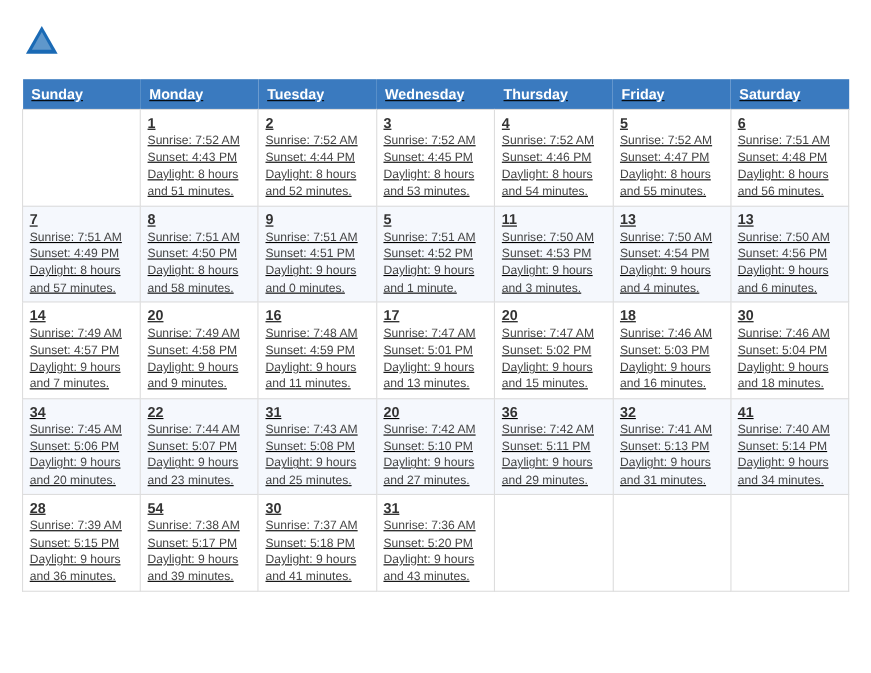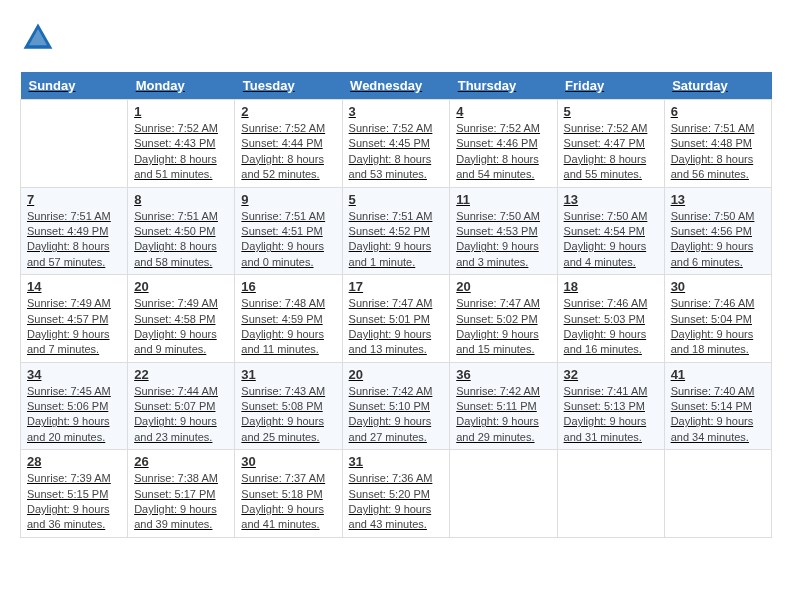--- a/index.html
+++ b/index.html
@@ -234,21 +234,21 @@
           <div class="day-number">41</div>
           <div class="day-info">Sunrise: 7:40 AM<br>Sunset: 5:14 PM<br>Daylight: 9 hours<br>and 34 minutes.</div>
         </td>
       </tr>
       <tr>
         <td>
           <div class="day-number">28</div>
           <div class="day-info">Sunrise: 7:39 AM<br>Sunset: 5:15 PM<br>Daylight: 9 hours<br>and 36 minutes.</div>
         </td>
         <td>
-          <div class="day-number">26</div>
+          <div class="day-number">54</div>
           <div class="day-info">Sunrise: 7:38 AM<br>Sunset: 5:17 PM<br>Daylight: 9 hours<br>and 39 minutes.</div>
         </td>
         <td>
           <div class="day-number">30</div>
           <div class="day-info">Sunrise: 7:37 AM<br>Sunset: 5:18 PM<br>Daylight: 9 hours<br>and 41 minutes.</div>
         </td>
         <td>
           <div class="day-number">31</div>
           <div class="day-info">Sunrise: 7:36 AM<br>Sunset: 5:20 PM<br>Daylight: 9 hours<br>and 43 minutes.</div>
         </td>

